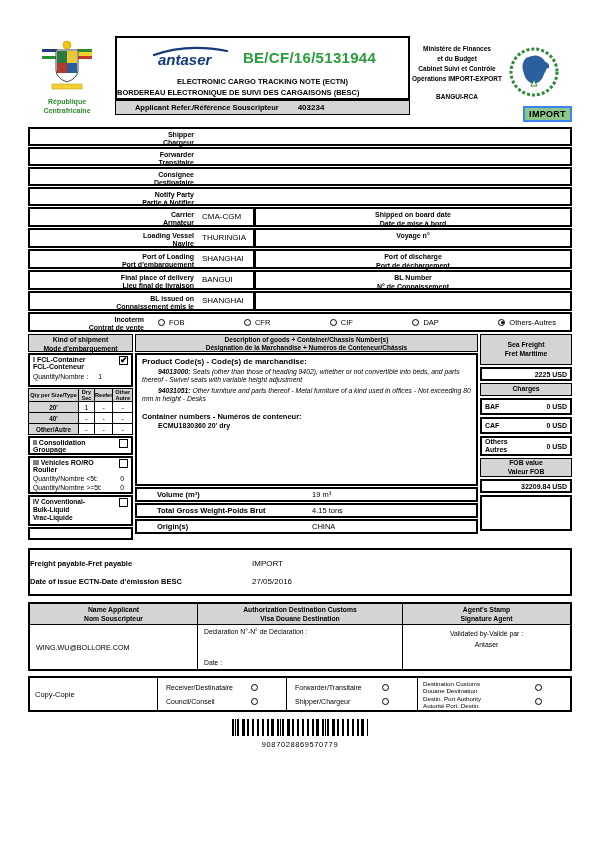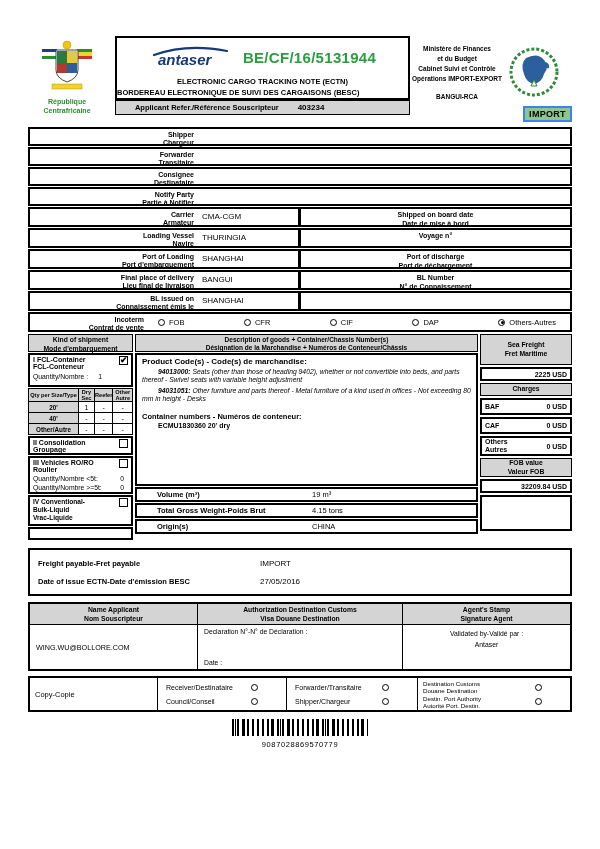--- a/index.html
+++ b/index.html
@@ -22,21 +22,21 @@
   .ministry { position:absolute; left:406px; top:44px; width:102px; text-align:center; font-size:6.5px; font-weight:bold; line-height:1.55; }
   .ministry .city { margin-top:8px; }
   .ema { position:absolute; left:508px; top:46px; }
   .import-badge { position:absolute; left:523px; top:106px; width:49px; height:16px; background:#8cc88c; border:2px solid #3b82f6; display:flex; align-items:center; justify-content:center; font-weight:bold; font-size:9px; letter-spacing:0.3px; }
   
   .form { position:absolute; left:28px; top:127px; width:544px; }
   .prow { border:2px solid #000; height:19px; margin-bottom:1px; display:flex; }
   .lblcol { width:168px; text-align:right; font-weight:bold; font-size:7px; line-height:1.2; padding:2px 4px 0 0; flex:none; }
   .pval { font-size:8px; padding:3px 0 0 4px; }
   .trow { display:flex; margin-bottom:1px; }
-  .tl { width:272px; border:2px solid #000; height:20px; display:flex; flex:none; }
+  .tl { width:227px; border:2px solid #000; height:20px; display:flex; flex:none; }
   .trt { flex:1; border:2px solid #000; border-left-width:1px; height:20px; text-align:center; font-weight:bold; font-size:7px; line-height:1.25; padding-top:2px; }
   .tl .tv { font-size:8px; padding:3px 0 0 4px; }
   .irow { border:2px solid #000; height:20px; display:flex; margin-bottom:2px; }
   .irow .lblcol { width:118px; }
   .opts { flex:1; display:flex; align-items:center; justify-content:space-between; padding:0 14px 0 10px; }
   .opt { display:flex; align-items:center; gap:4px; font-size:7.5px; }
   .radio { width:7px; height:7px; border:1px solid #000; border-radius:50%; display:inline-block; flex:none; position:relative; background:#fff; }
   .radio.checked::after { content:""; position:absolute; left:1.5px; top:1.5px; width:3px; height:3px; background:#000; border-radius:50%; }
   .cb { width:9px; height:9px; border:1px solid #000; display:inline-block; flex:none; position:relative; background:#fff; }
   .cb.checked::after { content:"✔"; position:absolute; left:0px; top:-2px; font-size:9px; font-weight:bold; }
@@ -72,21 +72,21 @@
   .mrow { border:2px solid #000; margin-top:1px; height:15px; display:flex; align-items:center; padding-left:20px; }
   .mrow .ml { font-weight:bold; font-size:7.5px; width:155px; flex:none; }
   .mrow .mv { font-size:7.5px; }
   
   .sb-hd { background:#d4d4d4; border:1px solid #000; font-weight:bold; text-align:center; font-size:6.8px; line-height:1.3; display:flex; flex-direction:column; justify-content:center; margin-top:2px; }
   .sb-val { border:2px solid #000; font-weight:bold; font-size:7px; text-align:right; padding:2px 3px 0 0; margin-top:2px; }
   .sb-row { border:2px solid #000; display:flex; justify-content:space-between; font-weight:bold; font-size:7px; padding:2px 3px; margin-top:2px; align-items:center; }
   .sb-row .l2 { line-height:1.15; }
   
   .freight { border:2px solid #000; margin-top:8px; padding:4px 0; }
-  .frow { display:flex; height:18px; align-items:center; padding-left:8px; }
+  .frow { display:flex; height:18px; align-items:center; }
   .frow .fl { font-weight:bold; font-size:7.5px; width:222px; flex:none; }
   .frow .fv { font-size:8px; }
   
   .bt { border:2px solid #000; margin-top:6px; }
   .bt-head { display:flex; background:#d4d4d4; border-bottom:1px solid #000; text-align:center; font-weight:bold; font-size:6.8px; line-height:1.3; }
   .bt-head > div { padding:2px 0; height:20px; }
   .bh1 { width:168px; flex:none; border-right:1px solid #000; }
   .bh2 { width:205px; flex:none; border-right:1px solid #000; }
   .bh3 { flex:1; }
   .bt-body { display:flex; height:44px; }

